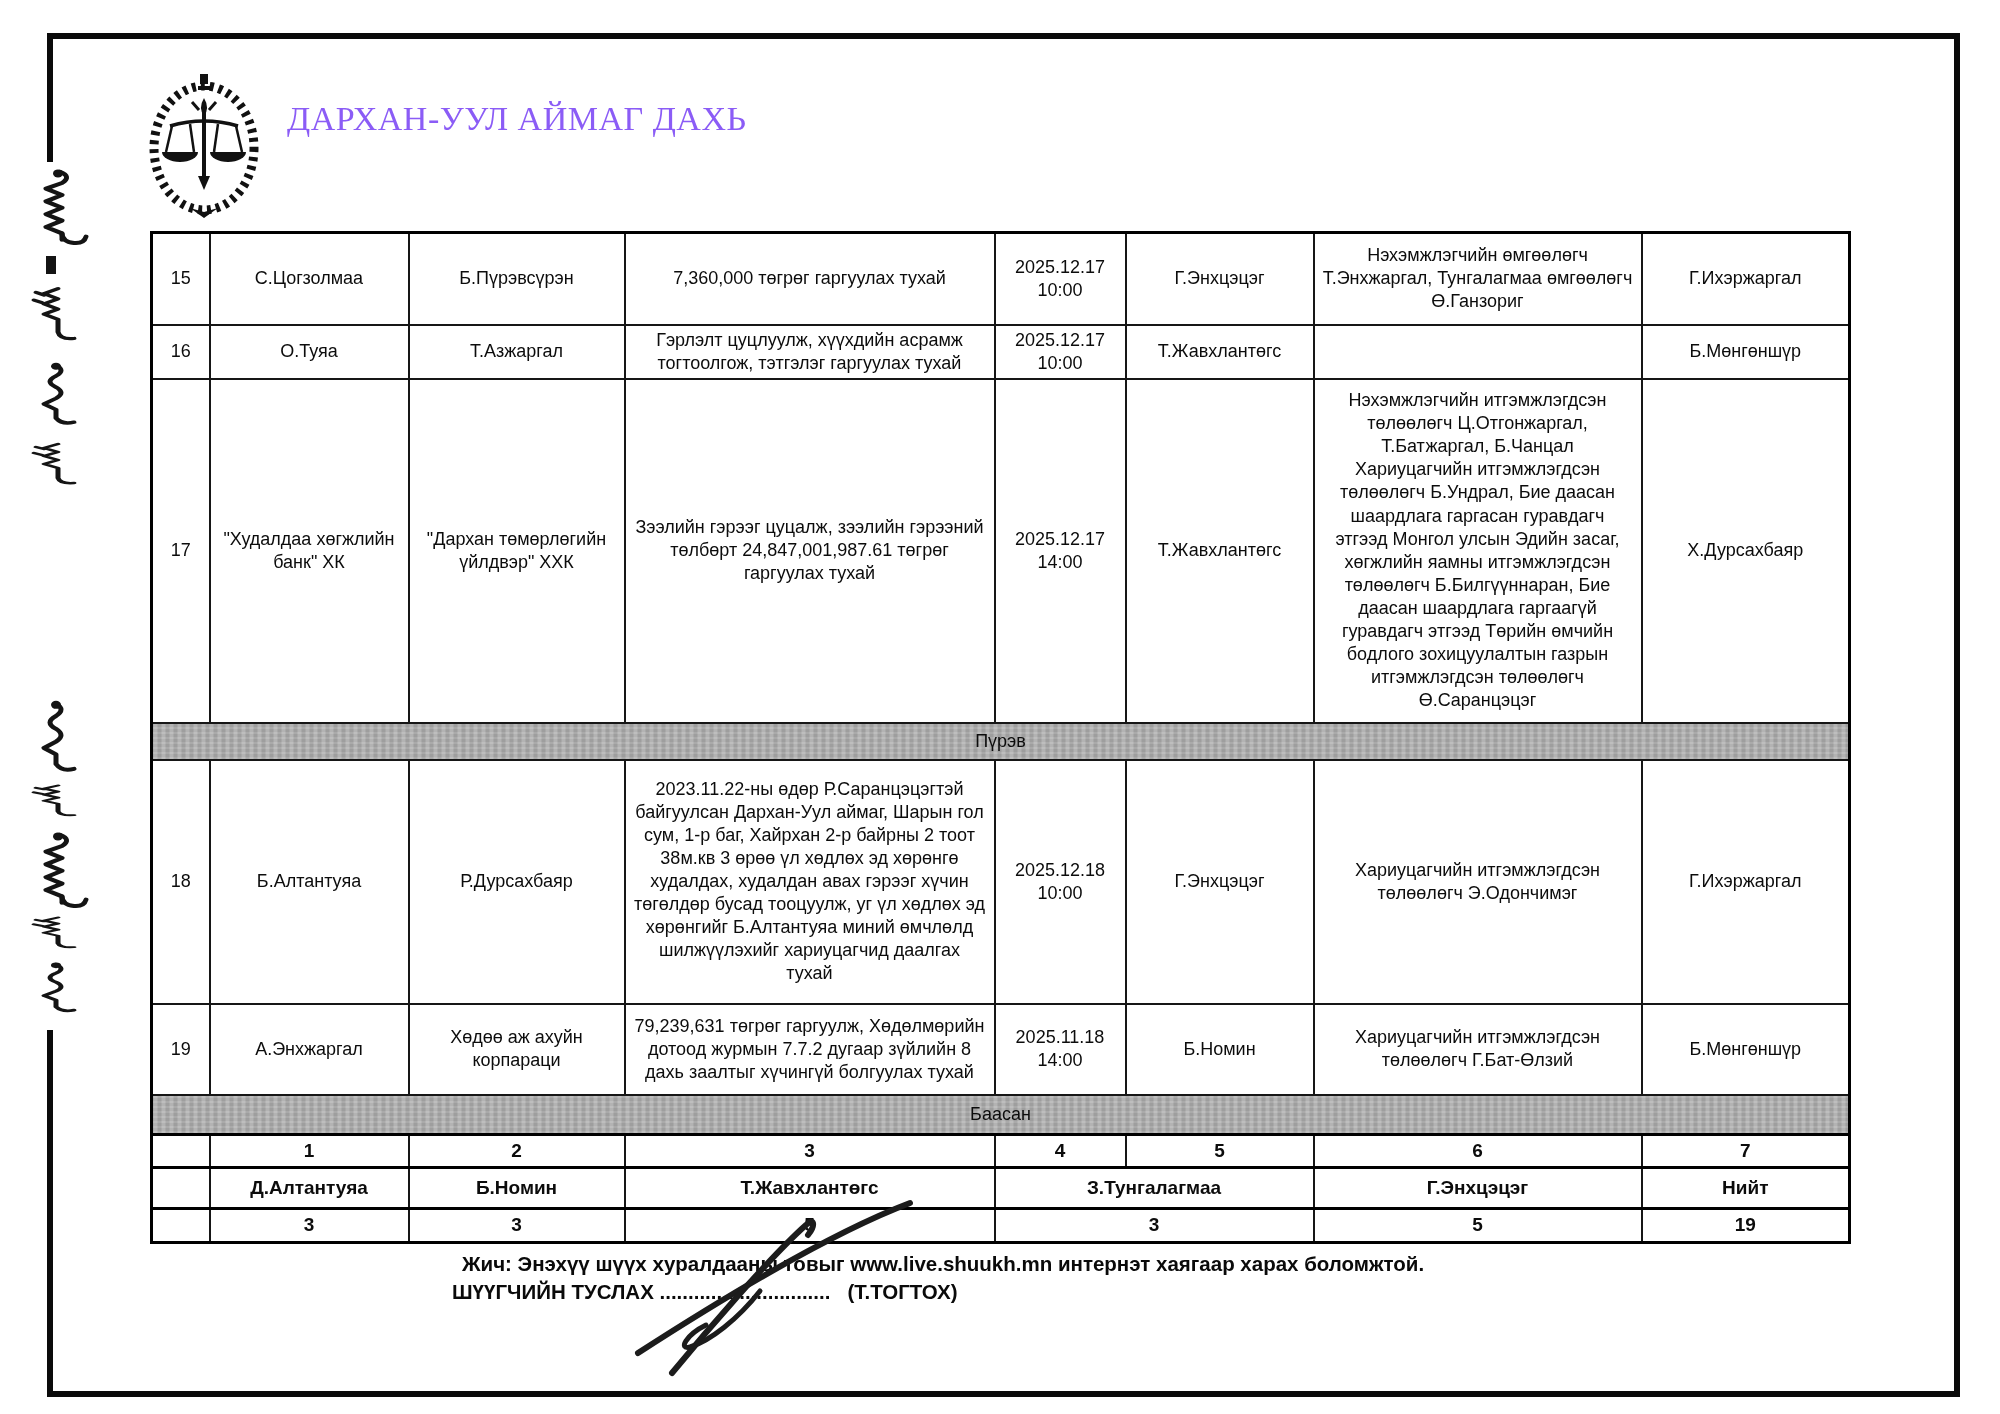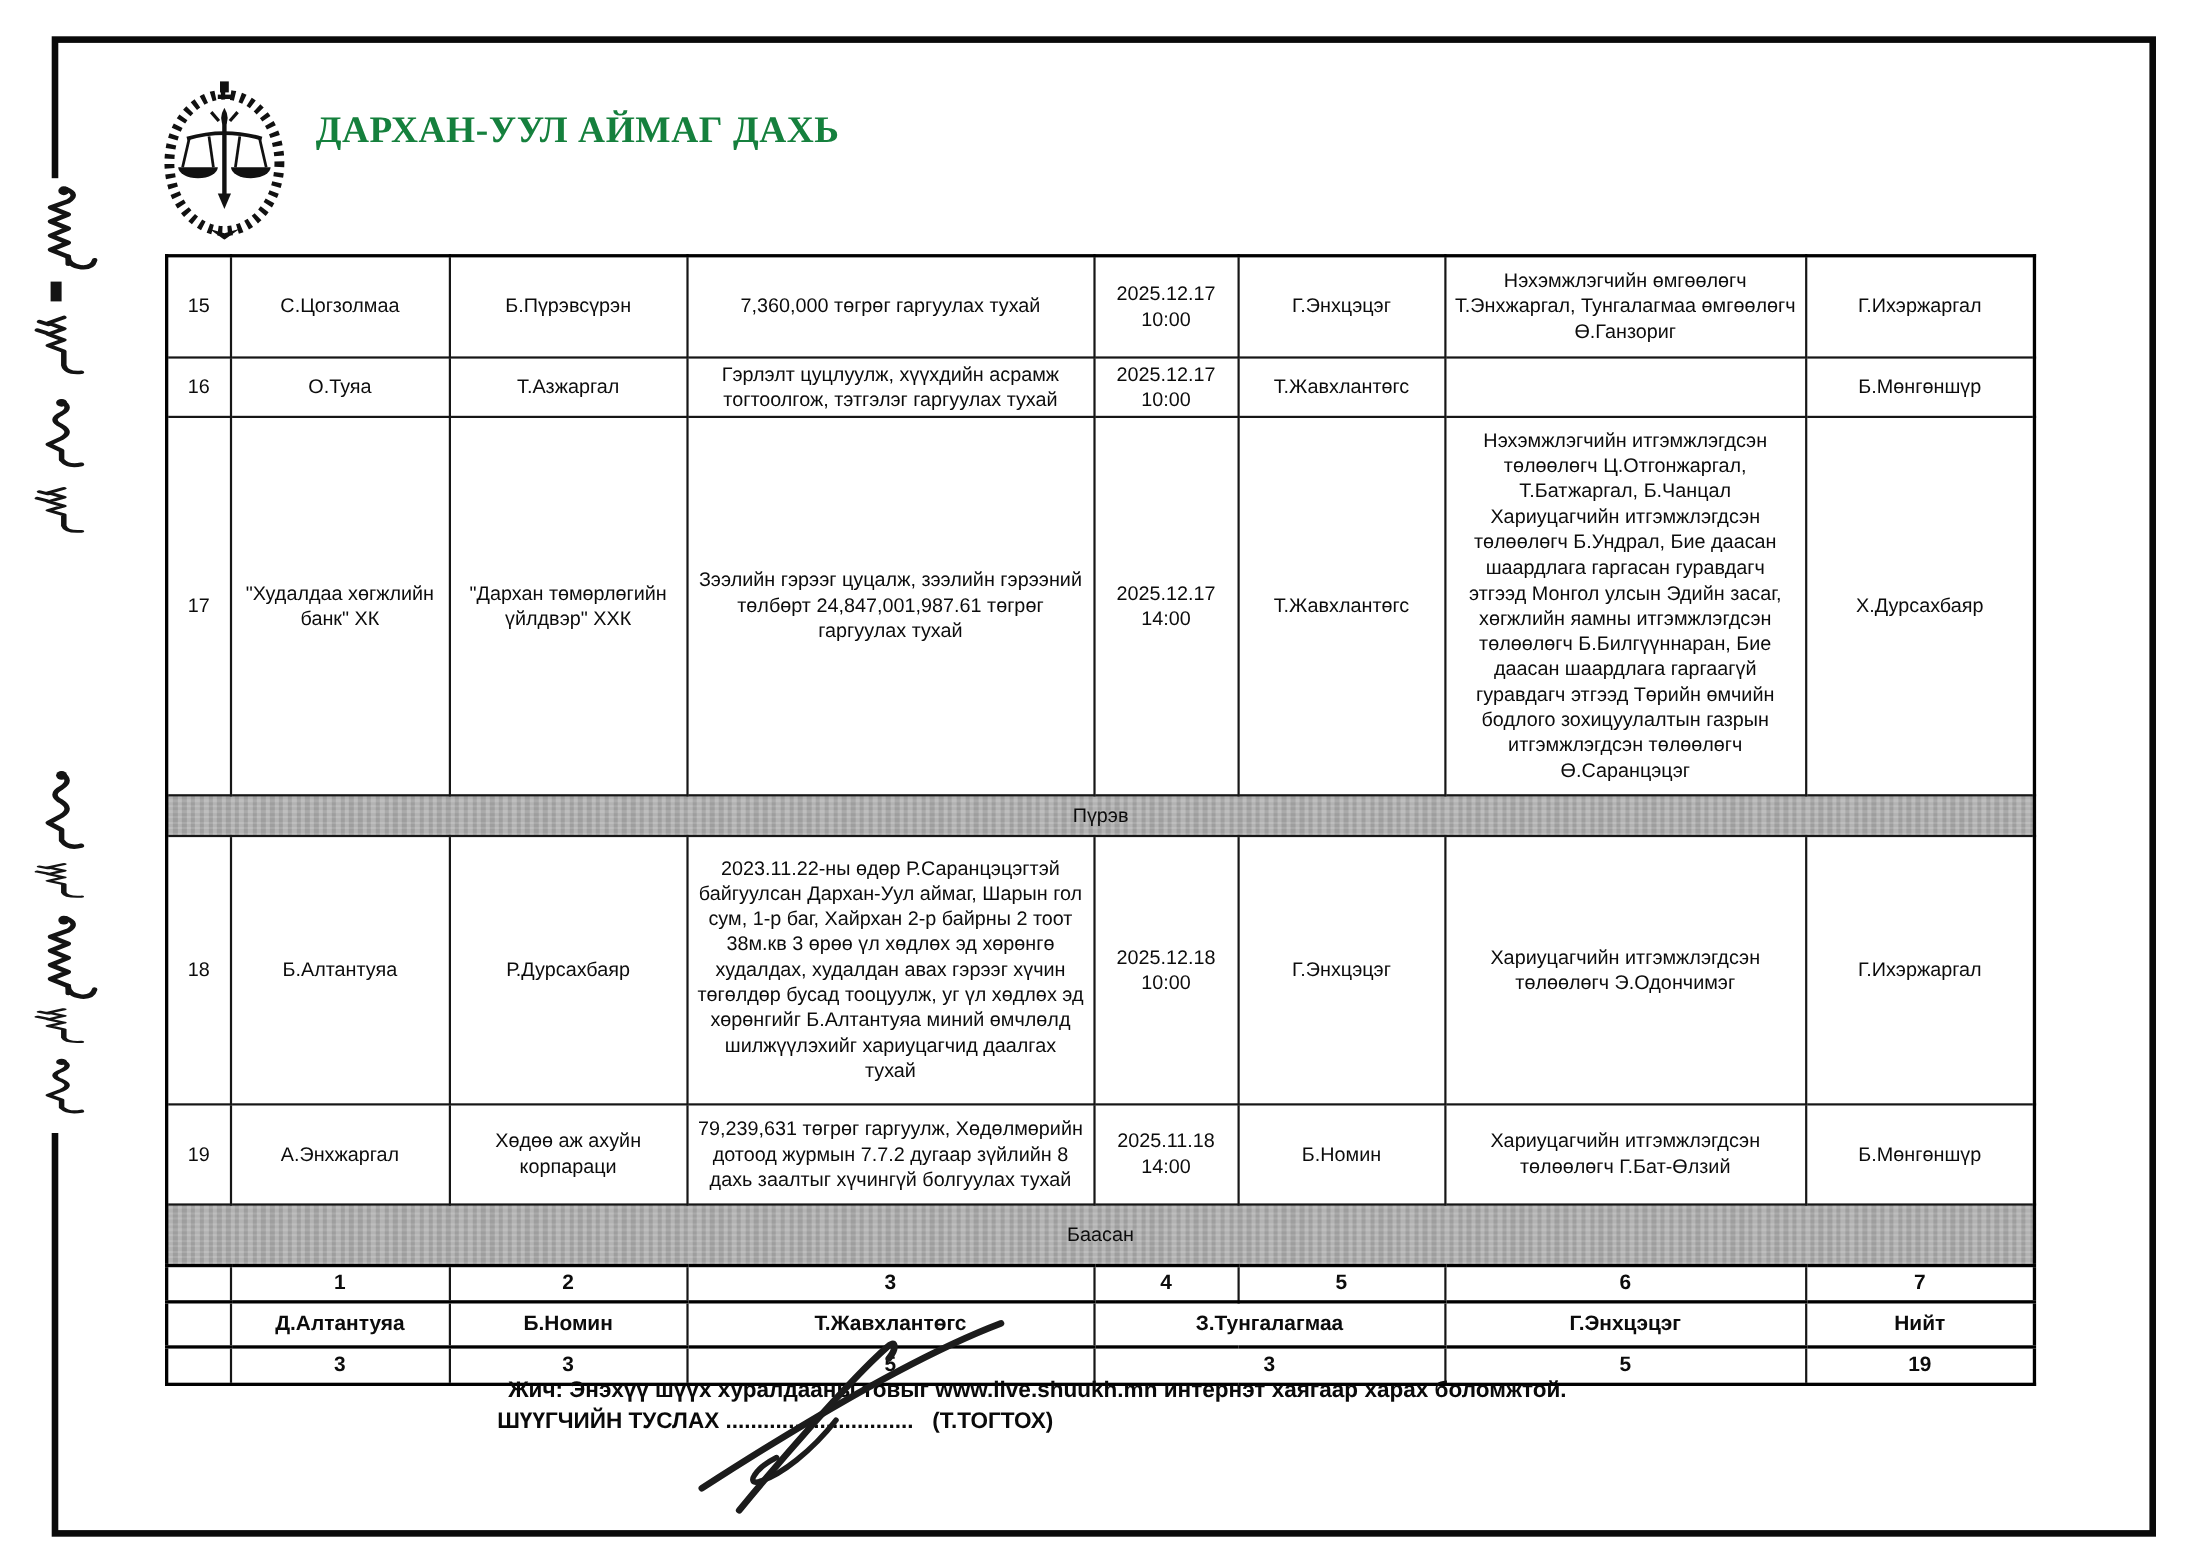--- a/index.html
+++ b/index.html
@@ -3,21 +3,21 @@
 <meta charset="utf-8">
 <style>
   html,body{margin:0;padding:0;background:#e8e8e8;}
   .page{position:relative;width:2000px;height:1414px;background:#ffffff;overflow:hidden;
         font-family:"Liberation Sans","DejaVu Sans",sans-serif;color:#0d0d0d;}
   .frame{position:absolute;left:47px;top:33px;width:1901px;height:1352px;border:6px solid #0a0a0a;}
   .border-gap{position:absolute;left:44px;top:162px;width:16px;height:868px;background:#ffffff;}
   .mscript{position:absolute;left:8px;top:160px;width:86px;height:872px;}
   .logo{position:absolute;left:138px;top:68px;width:132px;height:150px;}
   .org-title{position:absolute;left:287px;top:98px;font-family:"Liberation Serif","DejaVu Serif",serif;
-             font-weight:bold;font-size:34px;line-height:42px;letter-spacing:.5px;color:#15803d;}
+             font-weight:normal;font-size:34px;line-height:42px;letter-spacing:.5px;color:#8b5cf6;}
   table.sched{position:absolute;left:150px;top:231px;width:1698px;border-collapse:collapse;
               table-layout:fixed;background:#fff;border:3px solid #000;}
   table.sched td{border:2px solid #161616;text-align:center;vertical-align:middle;
                  padding:3px 8px;font-size:18px;line-height:1.28;color:#0c0c0c;word-wrap:break-word;}
   td.daybar{background-color:#b3b3b3;
     background-image:repeating-linear-gradient(90deg,rgba(255,255,255,.10) 0 4px,rgba(0,0,0,.07) 4px 8px),
                      repeating-linear-gradient(0deg,rgba(255,255,255,.06) 0 2px,rgba(0,0,0,.05) 2px 5px);
     font-weight:normal;font-size:20px;border-top:3px solid #000;border-bottom:3px solid #000;}
   tr.sumline td{font-weight:bold;border-top:3px solid #000;font-size:19px;}
   .dt{white-space:nowrap;}
@@ -158,21 +158,21 @@
         <td>Хөдөө аж ахуйн корпараци</td>
         <td>79,239,631 төгрөг гаргуулж, Хөдөлмөрийн дотоод журмын 7.7.2 дугаар зүйлийн 8 дахь заалтыг хүчингүй болгуулах тухай</td>
         <td>
           <div class="dt">2025.11.18</div>
           <div class="dt">14:00</div>
         </td>
         <td>Б.Номин</td>
         <td>Хариуцагчийн итгэмжлэгдсэн төлөөлөгч Г.Бат-Өлзий</td>
         <td>Б.Мөнгөншүр</td>
       </tr>
-      <tr style="height:56px">
+      <tr style="height:40px">
         <td class="daybar" colspan="8">Баасан</td>
       </tr>
       <tr class="sumline" style="height:31px">
         <td></td>
         <td>1</td>
         <td>2</td>
         <td>3</td>
         <td>4</td>
         <td>5</td>
         <td>6</td>

